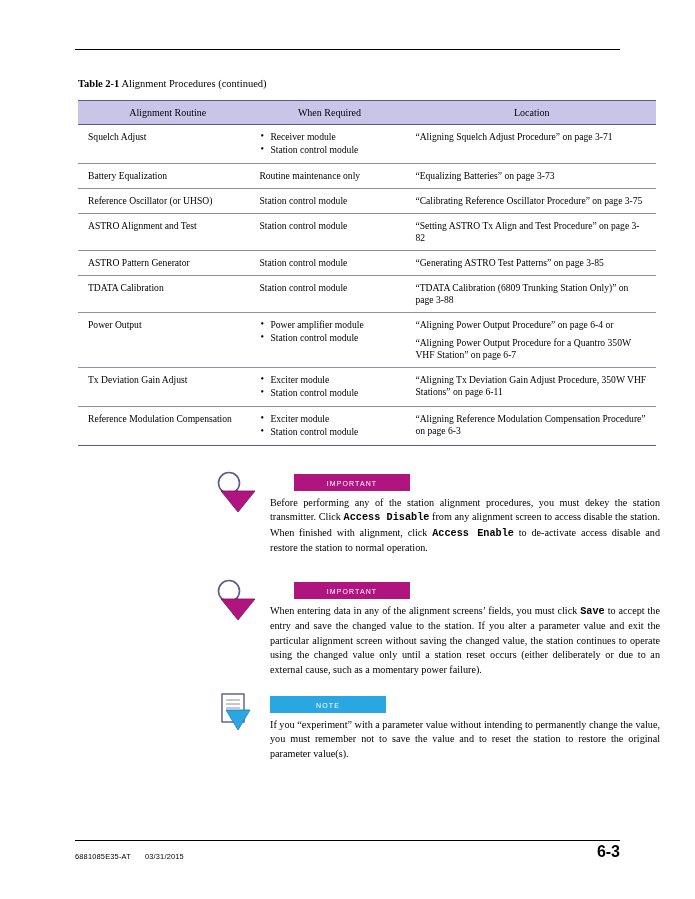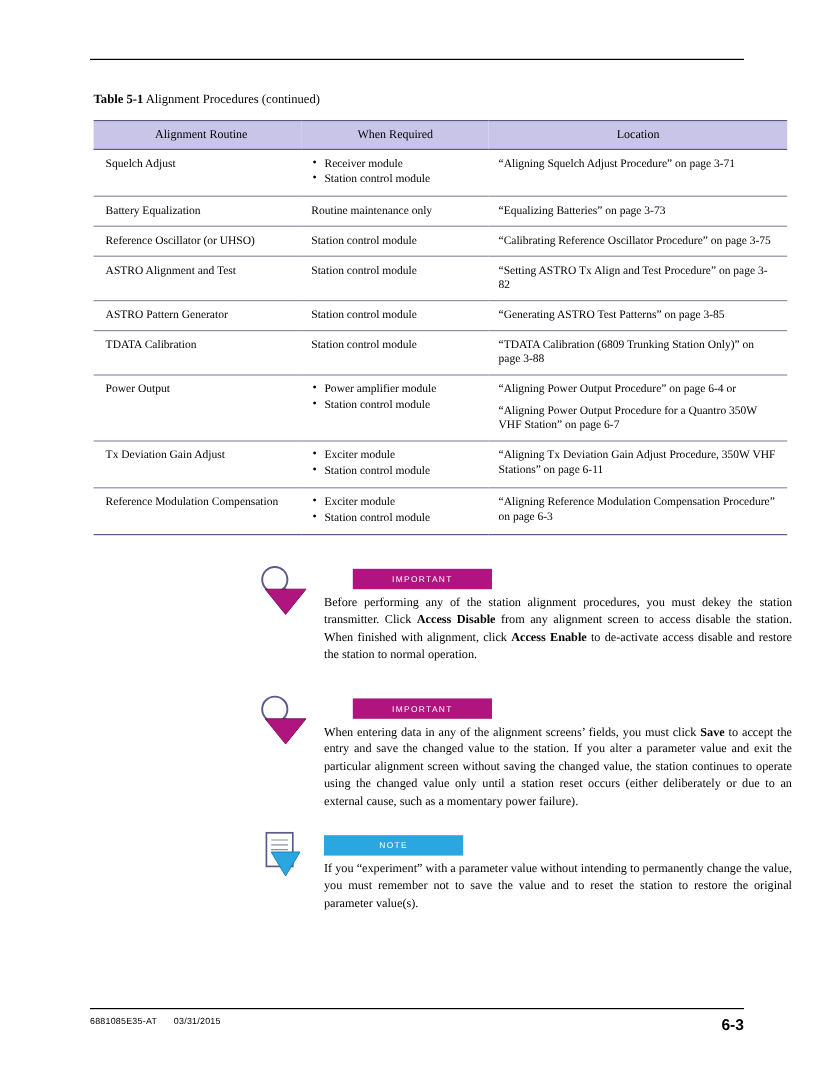--- a/index.html
+++ b/index.html
@@ -145,21 +145,21 @@
   .banner-note { background: #2aa6e0; }
   .admon-body {
     position: absolute;
     left: 58px;
     top: 26px;
     width: 390px;
     font-size: 10.2px;
     line-height: 1.42;
     text-align: justify;
   }
-  .admon-body b { font-weight: bold; }
+  .admon-body b { font-weight: bold; font-family: Liberation Mono, monospace; }
 
   
   .mag {
     position: absolute;
     left: 0;
     top: 0;
   }
   
   .noteicon {
     position: absolute;
@@ -176,43 +176,43 @@
     border-bottom: 0.8px solid #000;
     height: 0;
   }
   .footer {
     position: absolute;
     bottom: 38px;
     left: 75px;
     right: 75px;
     display: flex;
     justify-content: space-between;
-    align-items: flex-start;
+    align-items: flex-end;
   }
   .footer-left {
     font-family: "Liberation Sans", sans-serif;
     font-size: 7.4px;
     letter-spacing: 0.2px;
   }
   .footer-left .fdate { margin-left: 14px; }
   .footer-right {
     font-family: "Liberation Sans", sans-serif;
     font-weight: bold;
-    font-size: 13px;
+    font-size: 16px;
   }
 </style>
 </head>
 <body>
 
 <div class="page">
 
   <div class="header-rule"></div>
 
   <div class="table-caption">
-    <span class="cap-label">Table 5-1</span>
+    <span class="cap-label">Table 2-1</span>
     <span>Alignment Procedures (continued)</span>
   </div>
 
   <table class="tbl">
     <thead>
       <tr>
         <th class="col-routine">Alignment Routine</th>
         <th class="col-when">When Required</th>
         <th class="col-loc">Location</th>
       </tr>

